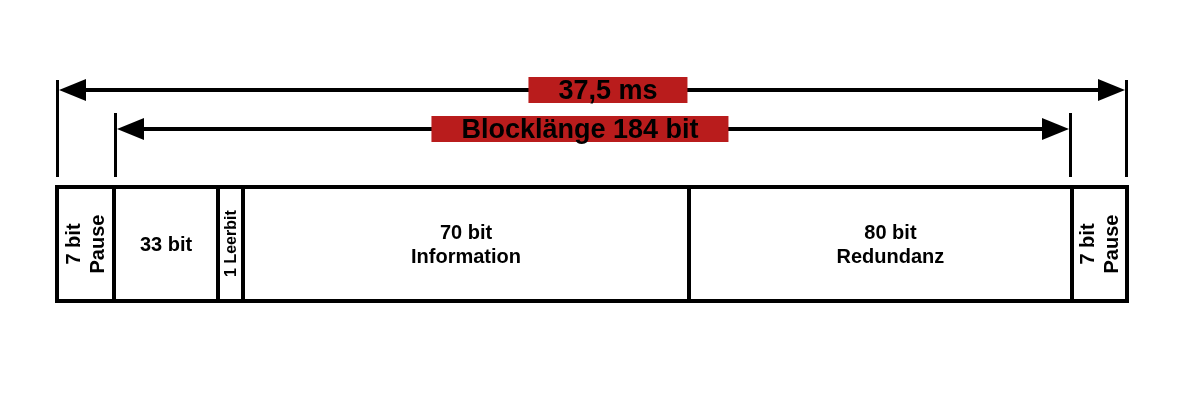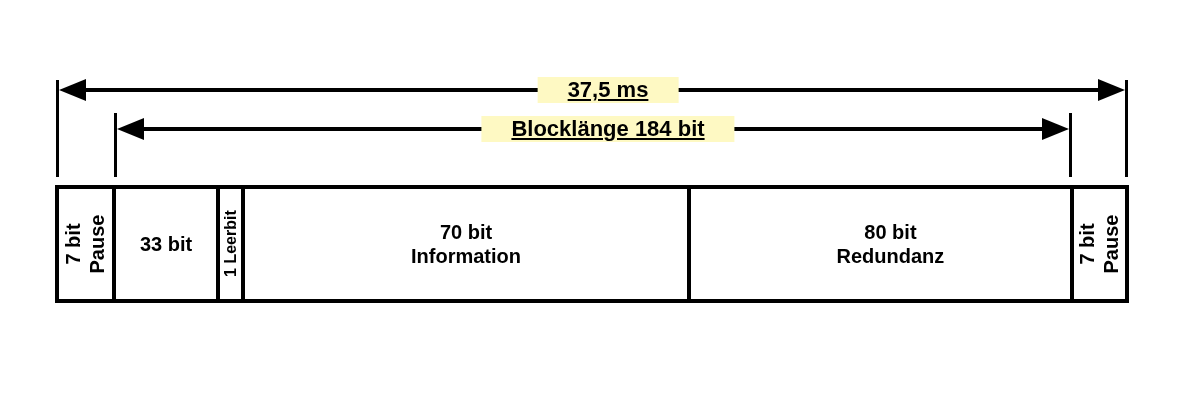--- a/index.html
+++ b/index.html
@@ -33,26 +33,25 @@
     width: 0;
     height: 0;
     border-top: 11px solid transparent;
     border-bottom: 11px solid transparent;
   }
   .ah.l { border-right: 27px solid #000000; }
   .ah.r { border-left: 27px solid #000000; }
   .alabel {
     position: absolute;
     transform: translate(-50%, -50%);
-    background: #fef9c3;
+    background: #b91c1c;
     padding: 0 30px;
-    font-size: 22px;
+    font-size: 27px;
     line-height: 26px;
     white-space: nowrap;
-    text-decoration: underline;
   }
   
   .bar {
     position: absolute;
     left: 55px;
     top: 185px;
     width: 1074px;
     height: 118px;
     box-sizing: border-box;
     border: 4px solid #000000;
@@ -92,21 +91,21 @@
   <div class="shaft" style="left:80px; top:88px; width:1020px;"></div>
   <div class="ah l" style="left:59px; top:79px;"></div>
   <div class="ah r" style="left:1098px; top:79px;"></div>
   <div class="alabel" style="left:608px; top:90px;">37,5 ms</div>
 
   <div class="vline" style="left:114px; top:113px; height:64px;"></div>
   <div class="vline" style="left:1069px; top:113px; height:64px;"></div>
   <div class="shaft" style="left:140px; top:127px; width:905px;"></div>
   <div class="ah l" style="left:117px; top:118px;"></div>
   <div class="ah r" style="left:1042px; top:118px;"></div>
-  <div class="alabel" style="left:608px; top:129px;">Blocklänge 184 bit</div>
+  <div class="alabel" style="left:580px; top:129px;">Blocklänge 184 bit</div>
 
   <div class="bar">
 
     <div class="seg seg-w-pause-l">
       <div class="rot">
         <div>7 bit</div>
         <div>Pause</div>
       </div>
     </div>
 

